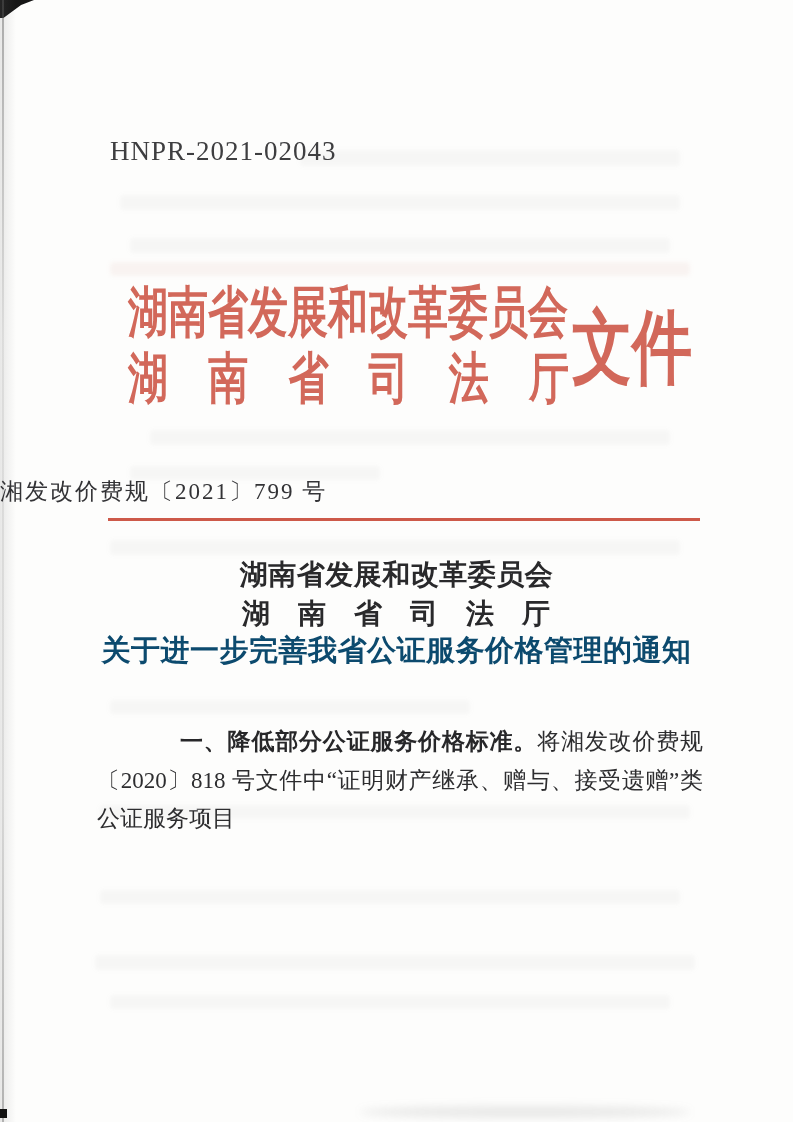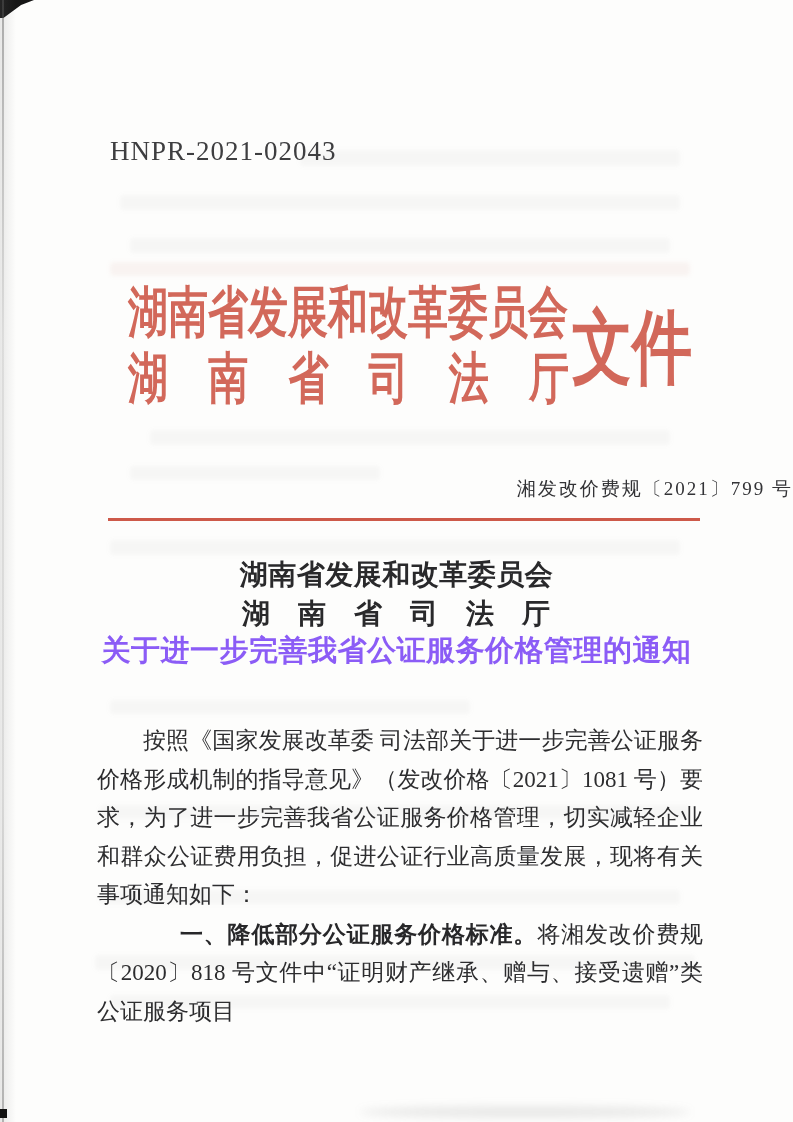--- a/index.html
+++ b/index.html
@@ -63,38 +63,38 @@
   .red-suffix {
     position: absolute; left: 572px; top: 306px;
     font-size: 60px; font-weight: 600; line-height: 62px;
     transform: scaleY(1.35); transform-origin: top left;
     white-space: nowrap;
   }
   [data-splitchars] { display: flex; justify-content: space-between; }
   
   .doc-number {
     position: absolute; left: 0; top: 476px; width: 793px;
-    text-align: right; font-size: 19px; color: #333336; letter-spacing: 2px;
+    text-align: left; font-size: 23px; color: #333336; letter-spacing: 2px;
   }
   .red-rule {
     position: absolute; left: 108px; top: 518px; width: 592px; height: 3px;
     background: #cd5949;
   }
   
   .title1 {
     position: absolute; left: 0; top: 556px; width: 793px; text-align: center;
     font-size: 28px; font-weight: 700; color: #29292b; letter-spacing: 0.5px;
   }
   .title2 {
     position: absolute; left: 242px; top: 595px; width: 308px;
     font-size: 28px; font-weight: 700; color: #29292b;
   }
   .title3 {
     position: absolute; left: 0; top: 631px; width: 793px; text-align: center;
-    font-size: 29px; font-weight: 700; color: #8b5cf6; letter-spacing: 0.5px;
+    font-size: 29px; font-weight: 700; color: #0c4a6e; letter-spacing: 0.5px;
   }
   
   .body-text {
     position: absolute; left: 97px; top: 722px; width: 606px;
     font-size: 23px; line-height: 38.5px; color: #2d2d2f;
     text-align: justify;
   }
   .body-text p { margin: 0; }
   .body-text p.indent { text-indent: 2em; }
   .bold-run {
@@ -149,17 +149,16 @@
       <span>湖</span>
       <span>南</span>
       <span>省</span>
       <span>司</span>
       <span>法</span>
       <span>厅</span>
     </div>
   <div class="title3">关于进一步完善我省公证服务价格管理的通知</div>
 
   <div class="body-text">
-    <p class="indent">按照《国家发展改革委 司法部关于进一步完善公证服务价格形成机制的指导意见》（发改价格〔2021〕1081 号）要求，为了进一步完善我省公证服务价格管理，切实减轻企业和群众公证费用负担，促进公证行业高质量发展，现将有关事项通知如下：</p>
     <p class="indent"><span class="bold-run">一、降低部分公证服务价格标准。</span><span>将湘发改价费规〔2020〕818 号文件中“证明财产继承、赠与、接受遗赠”类公证服务项目</span></p>
   </div>
 
 </div>
 
 </body></html>

